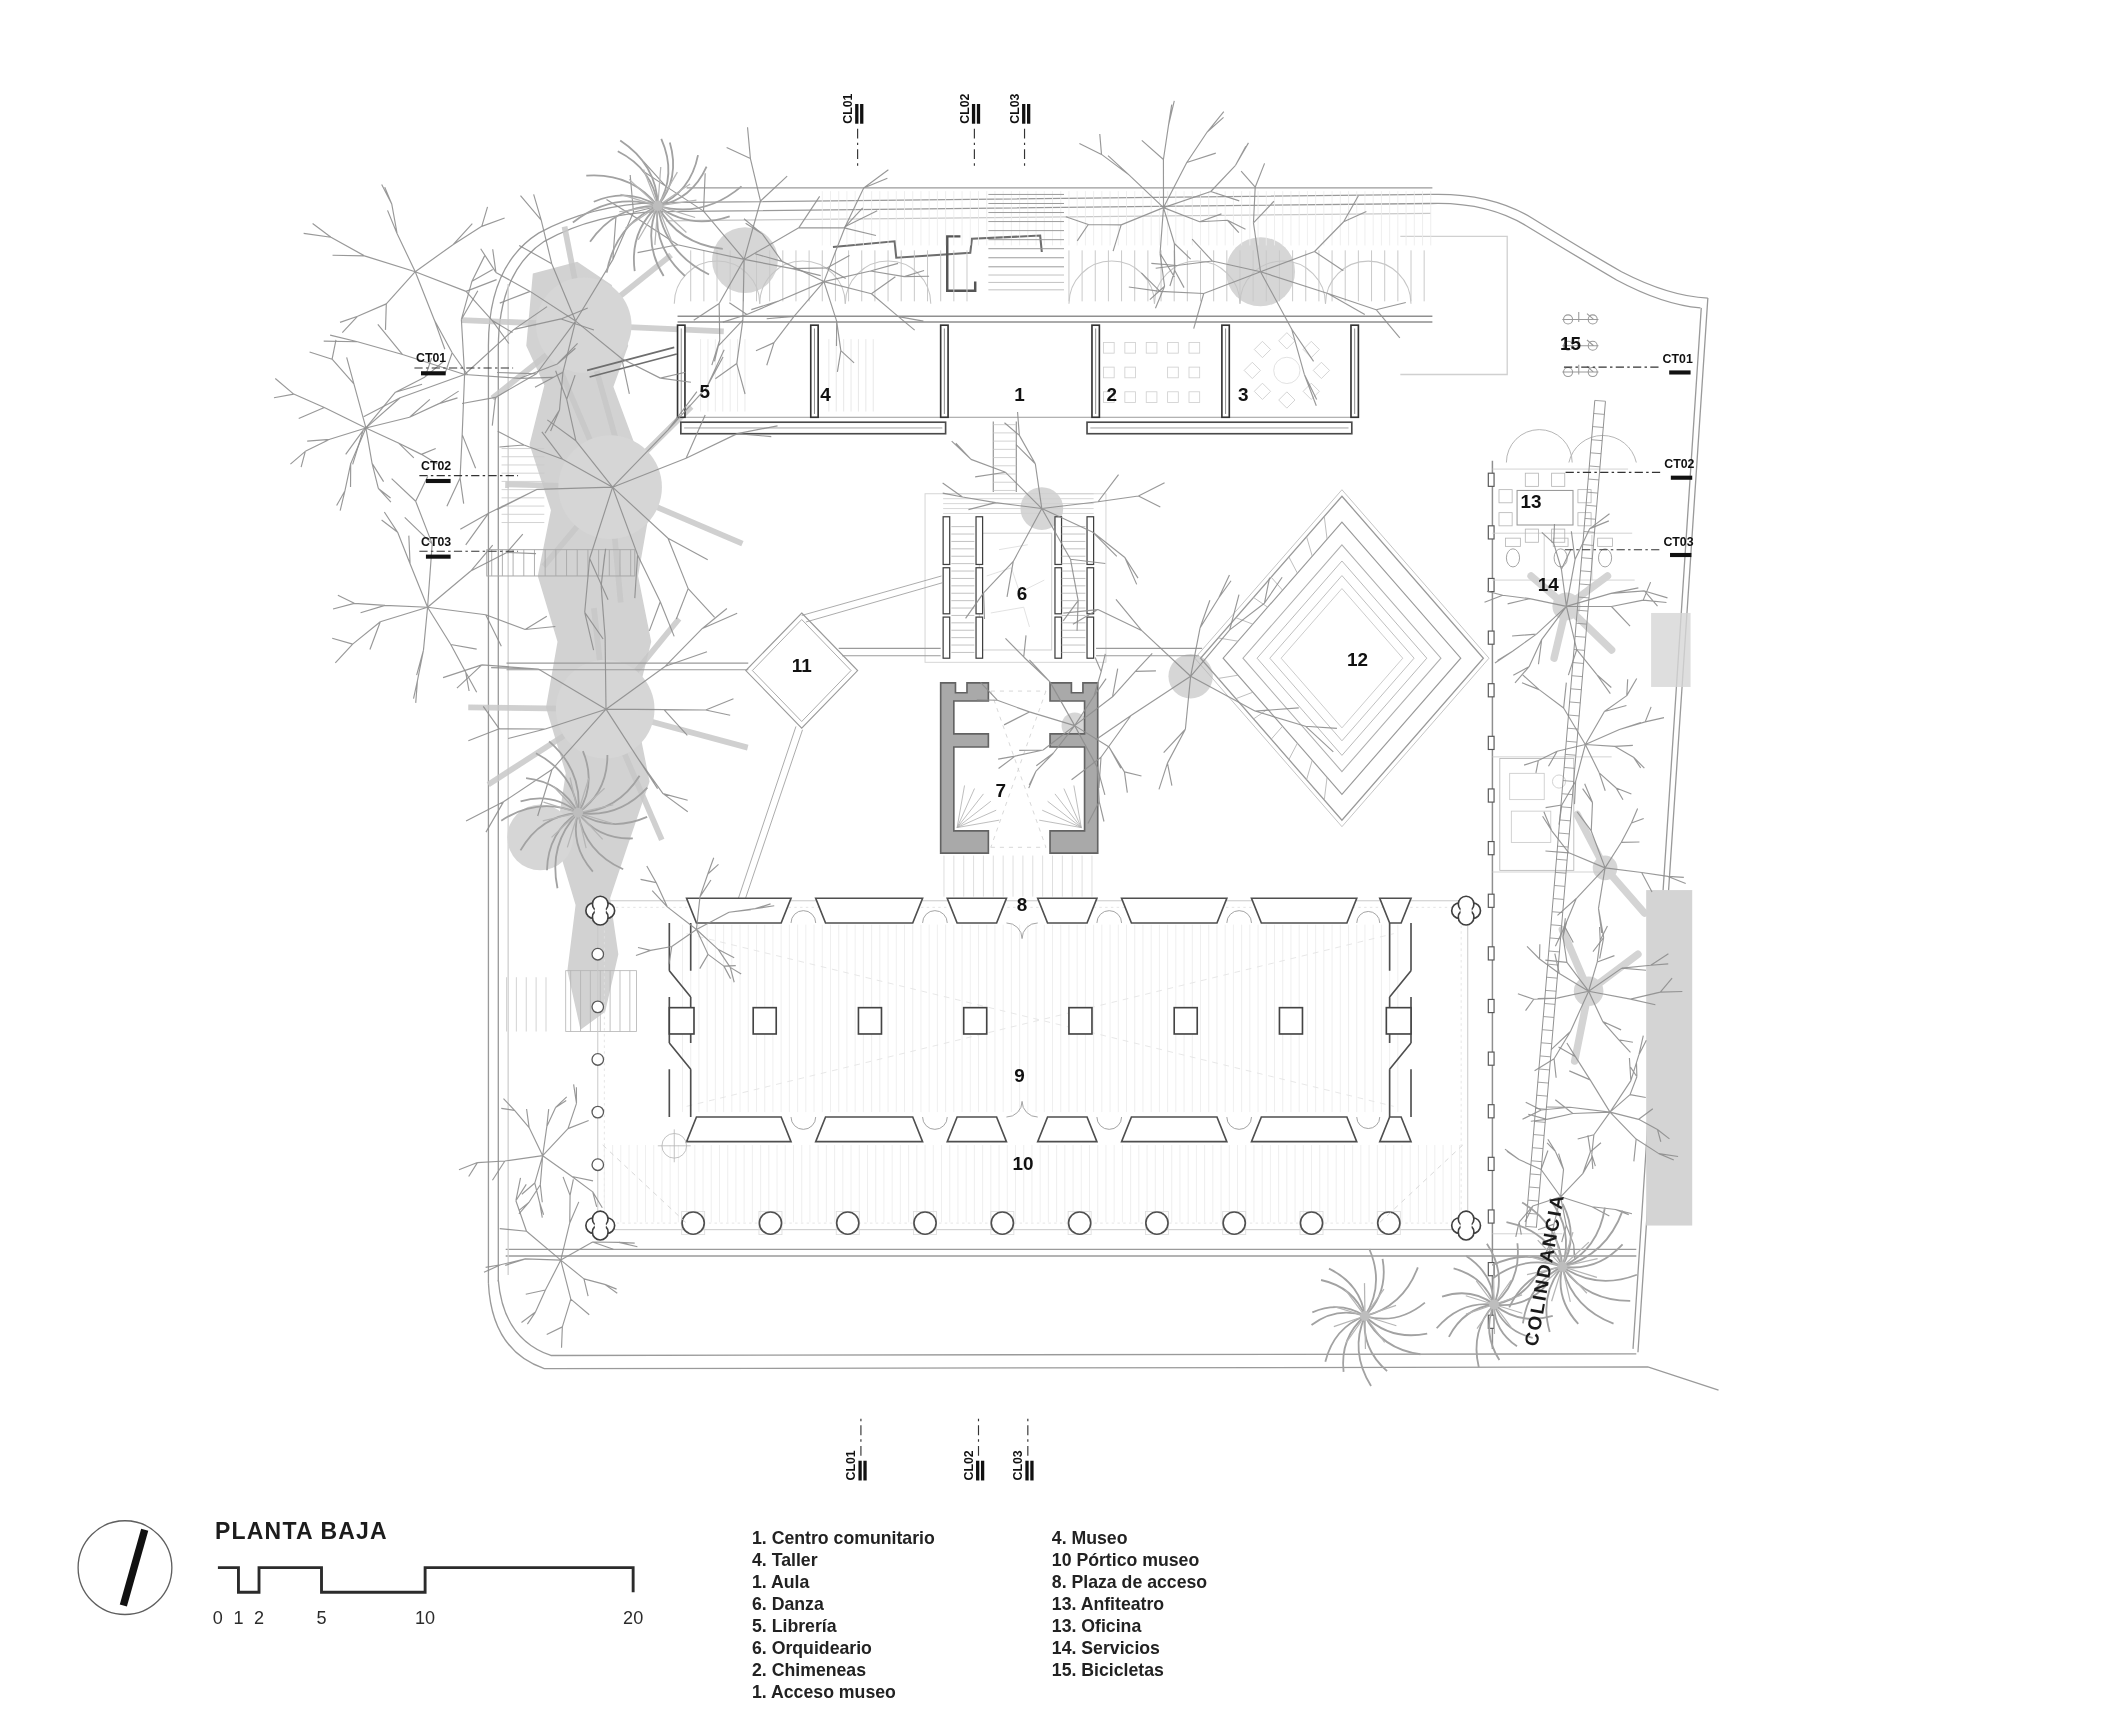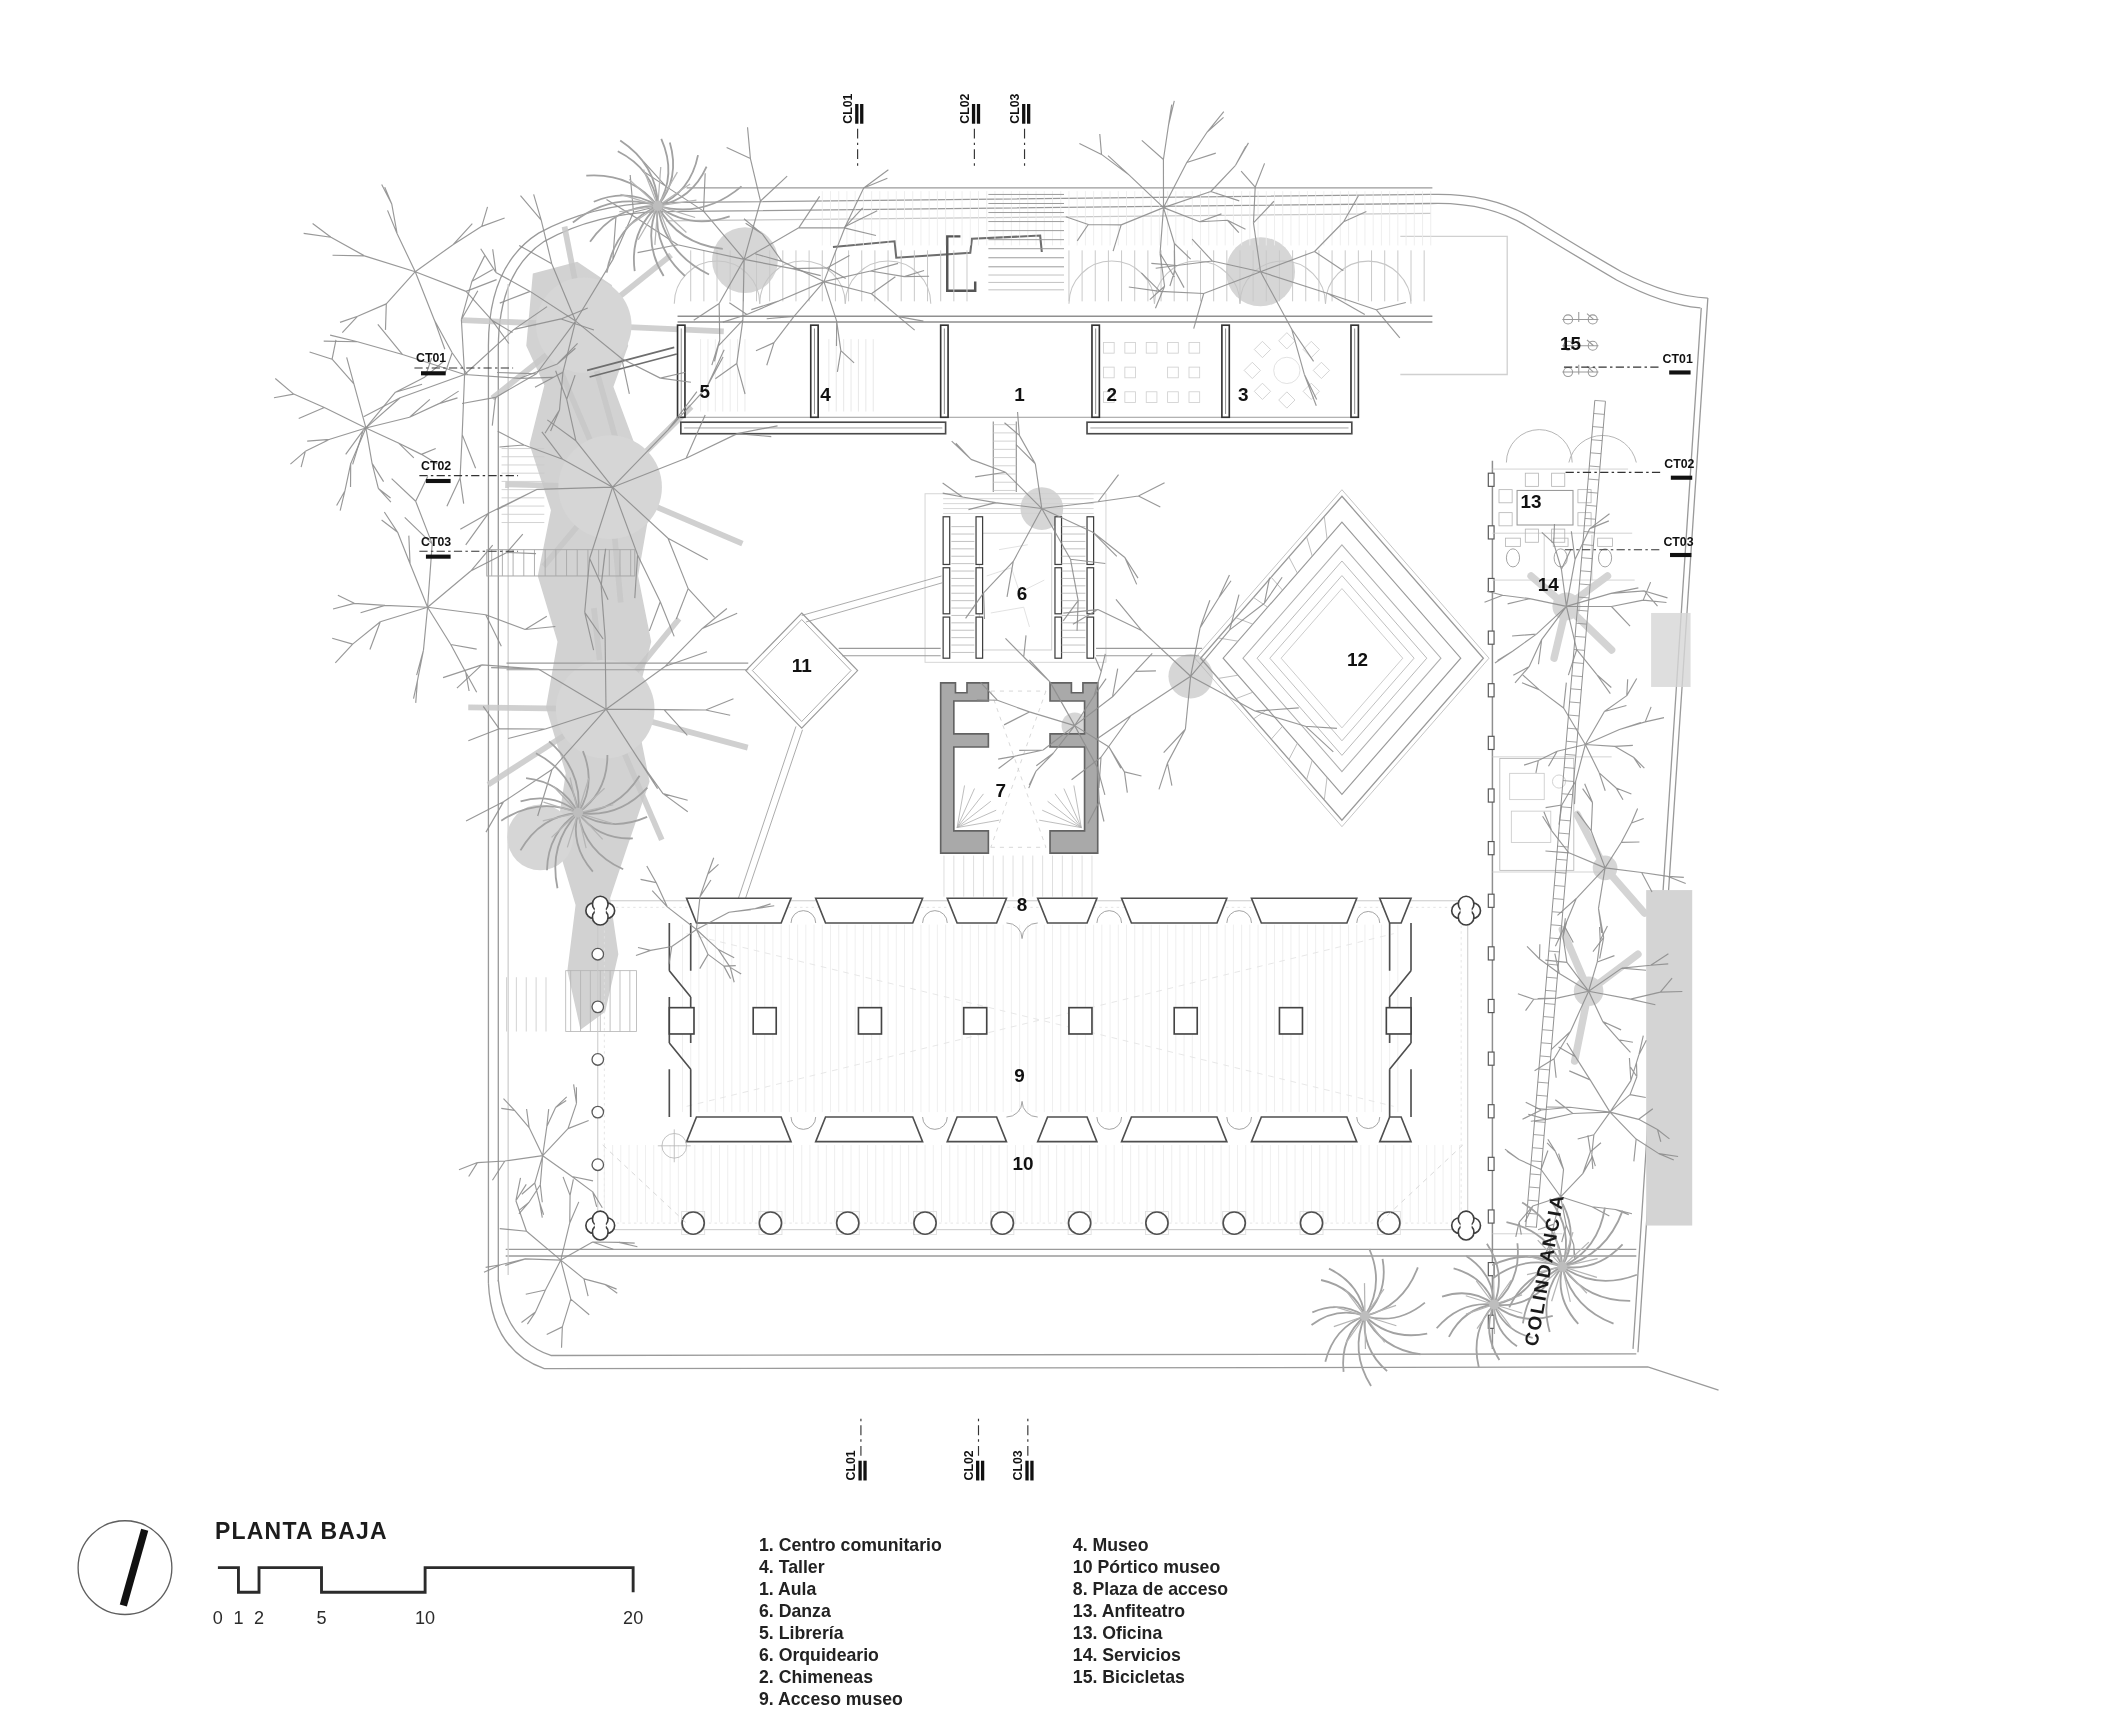--- a/index.html
+++ b/index.html
@@ -1,21 +1,21 @@
 <!DOCTYPE html>
 <html style="font-size:13px"><head>
 <meta charset="utf-8">
 <style>
   html,body{margin:0;padding:0;background:#ffffff;}
   body{width:2105px;height:1730px;position:relative;font-family:"Liberation Sans",sans-serif;overflow:hidden;}
   #plan{position:absolute;left:0;top:0;}
   .titleblock{position:absolute;left:215px;top:1518px;}
   .title{font-size:23px;font-weight:700;letter-spacing:1.2px;color:#1c1c1c;}
   .legend{position:absolute;left:742px;top:1517px;display:flex;gap:97px;}
-  .legend ul{list-style:none;margin:17px;padding:0;font-size:17.7px;line-height:22px;font-weight:700;color:#222;}
+  .legend ul{list-style:none;margin:10px;padding:0;font-size:17.7px;line-height:22px;font-weight:700;color:#222;}
   text{font-family:"Liberation Sans",sans-serif;}
   .plan-num{font-size:23px;font-weight:600;fill:#111;}
   .marker-label{font-size:15px;font-weight:700;fill:#111;}
 </style>
 </head>
 <body>
 
 <svg id="plan" width="2105" height="1730" viewBox="0 0 2560 2103">
 
   <g stroke="#9a9a9a" stroke-width="1.6" fill="none">
@@ -652,21 +652,21 @@
 
 <div class="legend">
   <ul id="legend-col1">
       <li>1. Centro comunitario</li>
       <li>4. Taller</li>
       <li>1. Aula</li>
       <li>6. Danza</li>
       <li>5. Librería</li>
       <li>6. Orquideario</li>
       <li>2. Chimeneas</li>
-      <li>9. Acceso museo</li>
+      <li>1. Acceso museo</li>
     </ul>
   <ul id="legend-col2">
       <li>4. Museo</li>
       <li>10 Pórtico museo</li>
       <li>8. Plaza de acceso</li>
       <li>13. Anfiteatro</li>
       <li>13. Oficina</li>
       <li>14. Servicios</li>
       <li>15. Bicicletas</li>
     </ul>

